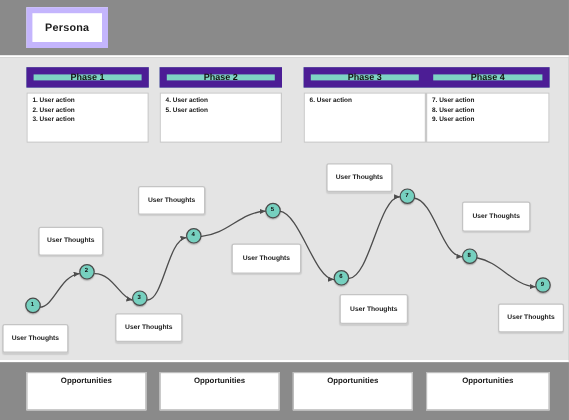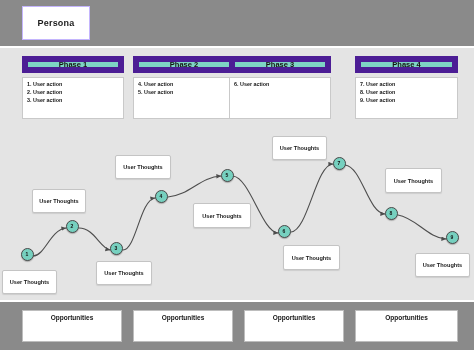--- a/index.html
+++ b/index.html
@@ -13,21 +13,21 @@
   .screen{position:absolute;inset:0;}
 
   
   .header-band{
     position:absolute;left:0;top:0;width:474px;height:46px;
     background:#8a8a8a;
   }
   .hdr-box{
     position:absolute;top:6px;height:34px;
     background:#ffffff;
-    border:1px solid #c4b5fd;
+    border:5px solid #c4b5fd;
     box-sizing:border-box;
     display:flex;align-items:center;justify-content:center;
     font-size:9px;font-weight:bold;color:#1c1c1c;
     letter-spacing:.2px;
   }
   .hdr-persona{left:22px;width:68px;}
   .hdr-scenario{left:98px;width:145px;}
   .hdr-goals{left:250px;width:208px;}
 
   .band-sep{
@@ -129,21 +129,21 @@
         <span>Phase 2</span>
       </div>
       <div class="phase-body">
         <ul>
           <li>4. User action</li>
           <li>5. User action</li>
         </ul>
       </div>
     </div>
 
-    <div class="phase-col" style="left:229px;border-radius:22px;">
+    <div class="phase-col" style="left:253px;border-radius:22px;">
       <div class="phase-head">
         <span>Phase 3</span>
       </div>
       <div class="phase-body">
         <ul>
           <li>6. User action</li>
         </ul>
       </div>
     </div>
 

